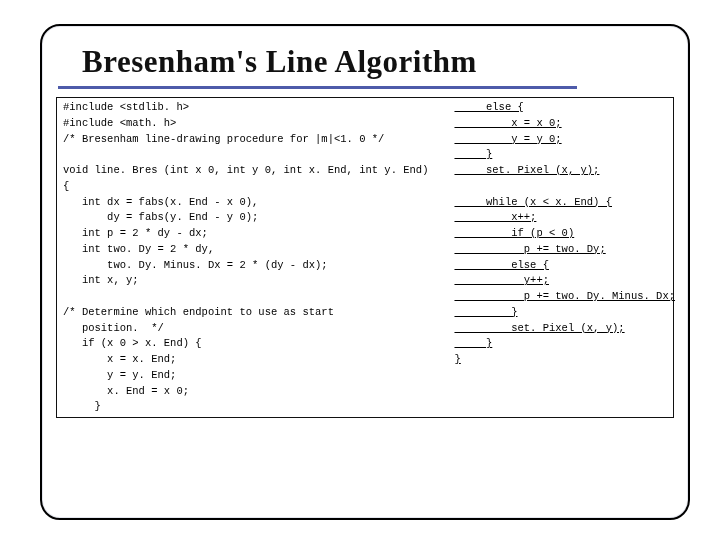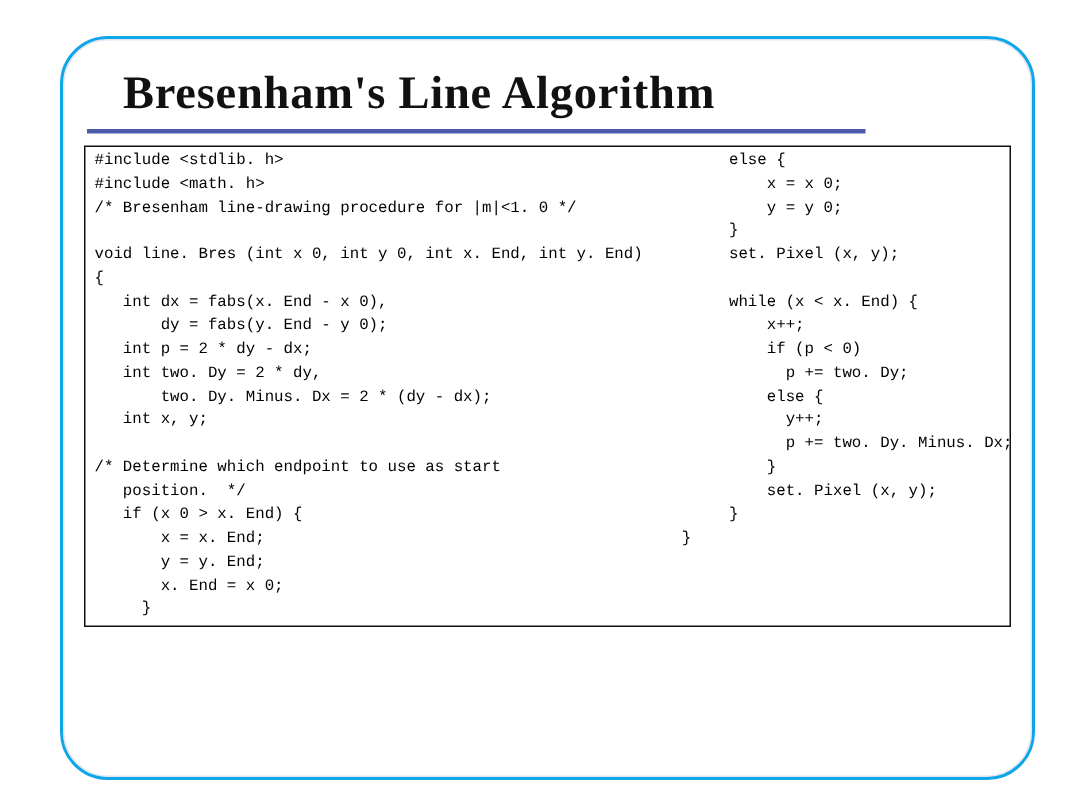--- a/index.html
+++ b/index.html
@@ -12,22 +12,22 @@
     overflow: hidden;
   }
   .slide {
     box-sizing: border-box;
     width: 720px;
     height: 540px;
     padding: 24px 30px 20px 40px;
     position: relative;
   }
   .card {
-    border: 2px solid #0ea5e9;
-    border-radius: 32px;
+    border: 2px solid #000000;
+    border-radius: 20px;
     width: 100%;
     height: 100%;
     box-sizing: border-box;
     padding: 14px 14px 10px 14px;
     box-shadow: 0 0 0 1px #e4e6ee inset;
   }
   .title {
     font-family: "Times New Roman", Times, serif;
     font-weight: 700;
     font-size: 31px;
@@ -54,20 +54,21 @@
     flex: 1 1 50%;
     box-sizing: border-box;
     padding: 2px 6px 2px 6px;
   }
   .col.left {
     flex: 1 1 56%;
   }
   .col.right {
     flex: 1 1 44%;
     padding-left: 20px;
+    text-decoration: underline;
   }
   pre {
     margin: 0;
     font-family: "Courier New", Courier, monospace;
     font-size: 10.5px;
     line-height: 1.5;
     color: #000;
     white-space: pre;
   }
 </style>

